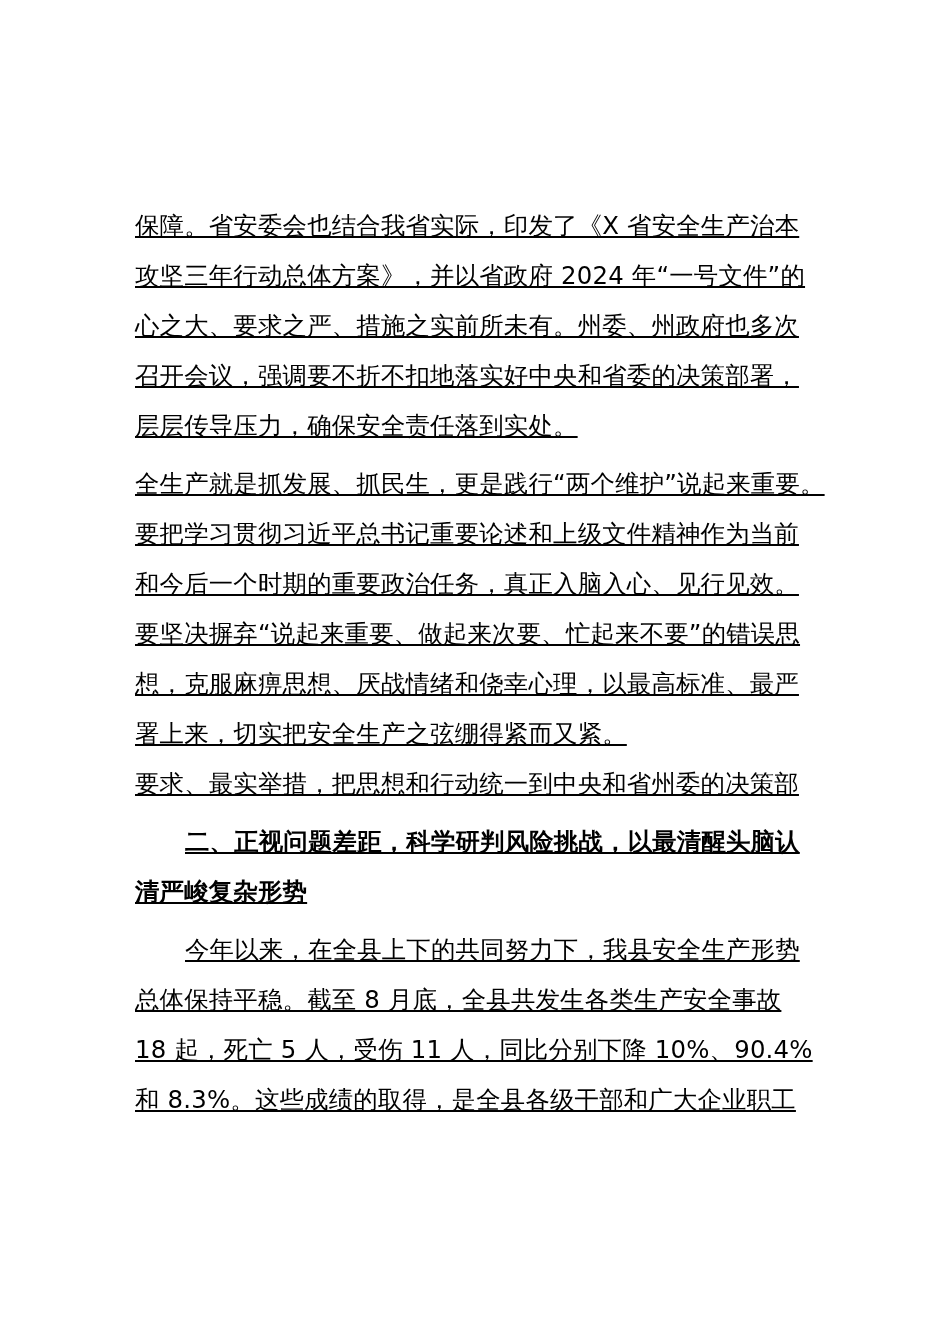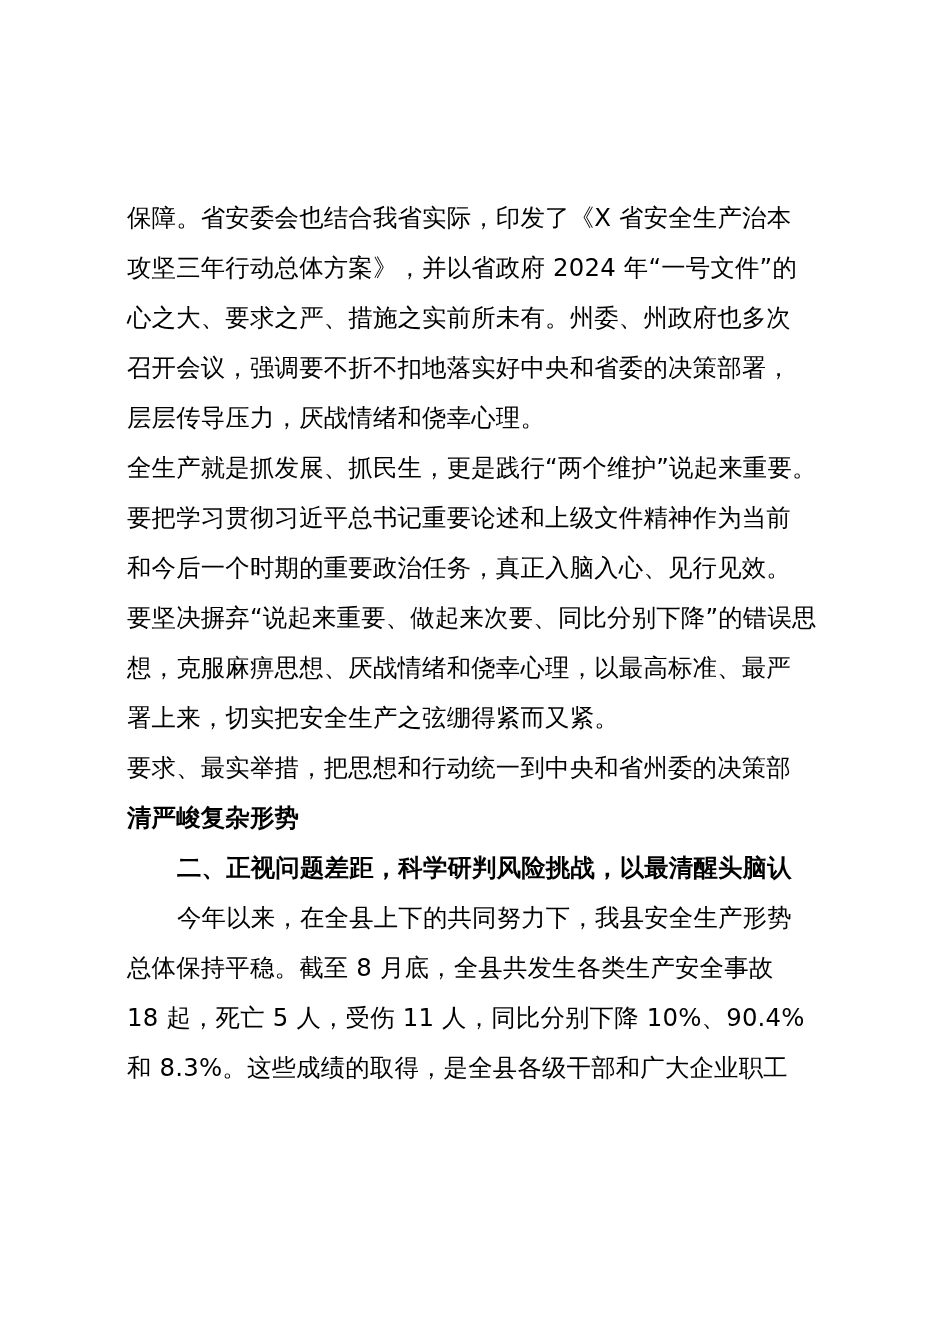--- a/index.html
+++ b/index.html
@@ -15,58 +15,59 @@
       font-family: "DejaVu Sans", "Liberation Sans", sans-serif;
       color: #000000;
     }
     .page {
       position: absolute;
       left: 127px;
       top: 193px;
       width: 700px;
     }
     .para {
-      margin: 0;
+      margin: 8px;
       font-size: 24.4px;
       line-height: 50px;
       letter-spacing: 0.2px;
       text-align: justify;
       text-align-last: left;
       white-space: normal;
       word-break: break-all;
+      text-decoration: underline;
     }
     .indent { text-indent: 50px; }
     .heading {
       font-weight: bold;
     }
     .line { display: block; white-space: nowrap; }
   </style>
 </head>
 <body>
 
 <div class="page">
   <p class="para">
     <span class="line">保障。省安委会也结合我省实际，印发了《X 省安全生产治本</span>
     <span class="line">攻坚三年行动总体方案》，并以省政府 2024 年“一号文件”的</span>
     <span class="line">心之大、要求之严、措施之实前所未有。州委、州政府也多次</span>
     <span class="line">召开会议，强调要不折不扣地落实好中央和省委的决策部署，</span>
-    <span class="line">层层传导压力，厌战情绪和侥幸心理。</span>
+    <span class="line">层层传导压力，确保安全责任落到实处。</span>
   </p>
   <p class="para indent">
     <span class="line" style="text-indent:0">全生产就是抓发展、抓民生，更是践行“两个维护”说起来重要。</span>
     <span class="line" style="text-indent:0">要把学习贯彻习近平总书记重要论述和上级文件精神作为当前</span>
     <span class="line" style="text-indent:0">和今后一个时期的重要政治任务，真正入脑入心、见行见效。</span>
-    <span class="line" style="text-indent:0">要坚决摒弃“说起来重要、做起来次要、同比分别下降”的错误思</span>
+    <span class="line" style="text-indent:0">要坚决摒弃“说起来重要、做起来次要、忙起来不要”的错误思</span>
     <span class="line" style="text-indent:0">想，克服麻痹思想、厌战情绪和侥幸心理，以最高标准、最严</span>
     <span class="line" style="text-indent:0">署上来，切实把安全生产之弦绷得紧而又紧。</span>
     <span class="line" style="text-indent:0">要求、最实举措，把思想和行动统一到中央和省州委的决策部</span>
   </p>
   <p class="para indent heading">
+    <span class="line">二、正视问题差距，科学研判风险挑战，以最清醒头脑认</span>
     <span class="line" style="text-indent:0">清严峻复杂形势</span>
-    <span class="line">二、正视问题差距，科学研判风险挑战，以最清醒头脑认</span>
   </p>
   <p class="para indent">
     <span class="line">今年以来，在全县上下的共同努力下，我县安全生产形势</span>
     <span class="line" style="text-indent:0">总体保持平稳。截至 8 月底，全县共发生各类生产安全事故</span>
     <span class="line" style="text-indent:0">18 起，死亡 5 人，受伤 11 人，同比分别下降 10%、90.4%</span>
     <span class="line" style="text-indent:0">和 8.3%。这些成绩的取得，是全县各级干部和广大企业职工</span>
   </p>
 </div>
 
 </body></html>

